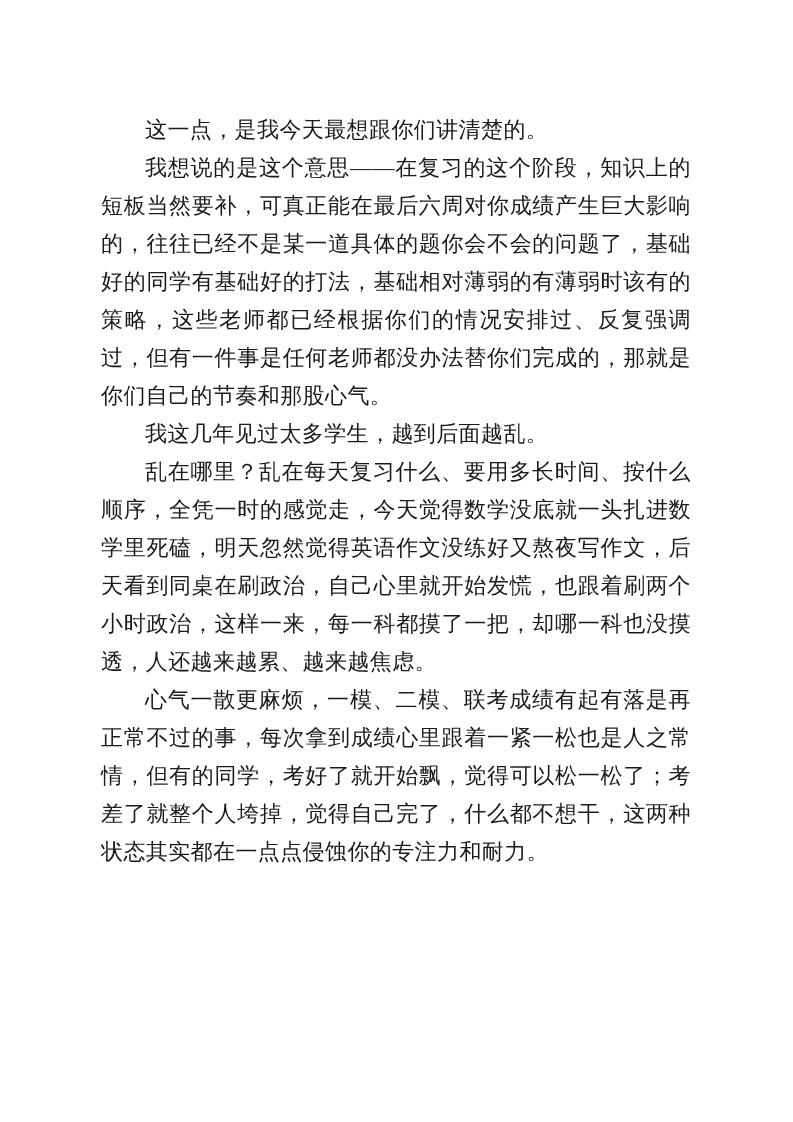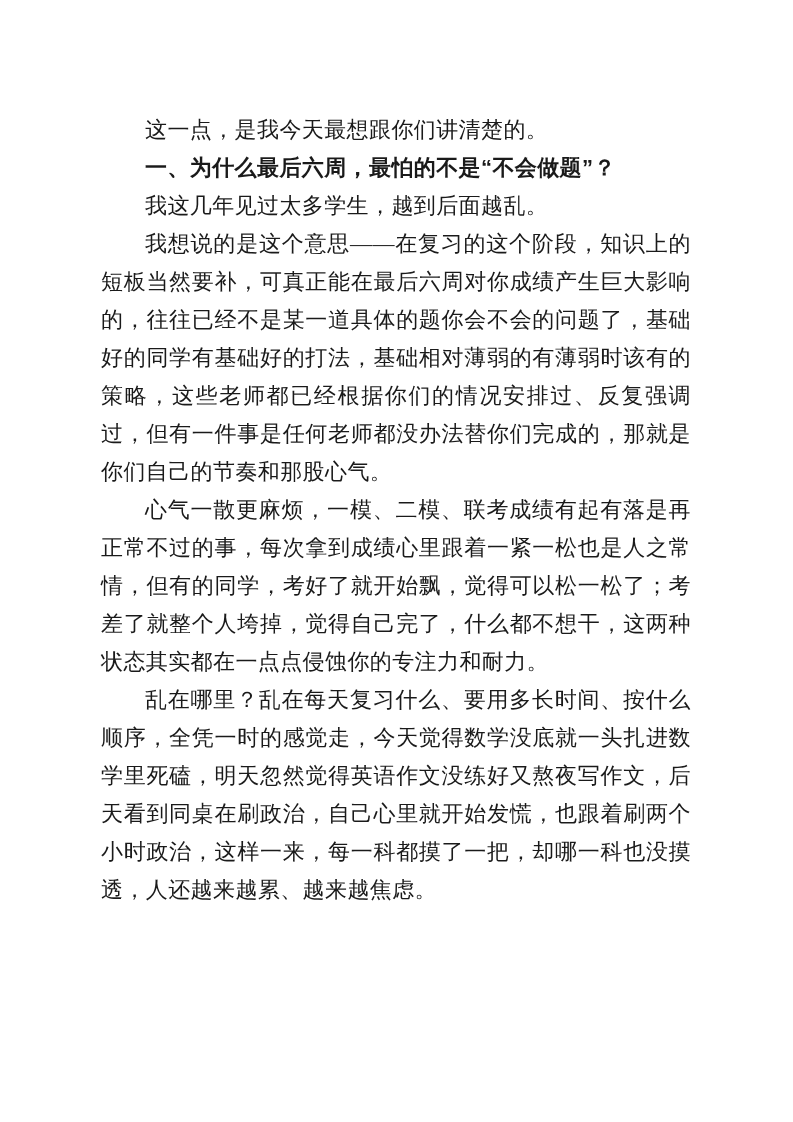--- a/index.html
+++ b/index.html
@@ -60,23 +60,22 @@
     color: #1a1a1a;
     padding: 0 12px;
   }
 </style>
 </head>
 <body>
 
 <div class="page">
   <div class="content">
     <p class="para">这一点，是我今天最想跟你们讲清楚的。</p>
-    <h2 class="heading">一、为什么最后六周，最怕的不是“不会做题”？</h2>
+    <p class="para">我想说的是这个意思——在复习的这个阶段，知识上的短板当然要补，可真正能在最后六周对你成绩产生巨大影响的，往往已经不是某一道具体的题你会不会的问题了，基础好的同学有基础好的打法，基础相对薄弱的有薄弱时该有的策略，这些老师都已经根据你们的情况安排过、反复强调过，但有一件事是任何老师都没办法替你们完成的，那就是你们自己的节奏和那股心气。</p>
     <p class="para">我这几年见过太多学生，越到后面越乱。</p>
-    <p class="para">我想说的是这个意思——在复习的这个阶段，知识上的短板当然要补，可真正能在最后六周对你成绩产生巨大影响的，往往已经不是某一道具体的题你会不会的问题了，基础好的同学有基础好的打法，基础相对薄弱的有薄弱时该有的策略，这些老师都已经根据你们的情况安排过、反复强调过，但有一件事是任何老师都没办法替你们完成的，那就是你们自己的节奏和那股心气。</p>
+    <p class="para">乱在哪里？乱在每天复习什么、要用多长时间、按什么顺序，全凭一时的感觉走，今天觉得数学没底就一头扎进数学里死磕，明天忽然觉得英语作文没练好又熬夜写作文，后天看到同桌在刷政治，自己心里就开始发慌，也跟着刷两个小时政治，这样一来，每一科都摸了一把，却哪一科也没摸透，人还越来越累、越来越焦虑。</p>
     <p class="para">心气一散更麻烦，一模、二模、联考成绩有起有落是再正常不过的事，每次拿到成绩心里跟着一紧一松也是人之常情，但有的同学，考好了就开始飘，觉得可以松一松了；考差了就整个人垮掉，觉得自己完了，什么都不想干，这两种状态其实都在一点点侵蚀你的专注力和耐力。</p>
-    <p class="para">乱在哪里？乱在每天复习什么、要用多长时间、按什么顺序，全凭一时的感觉走，今天觉得数学没底就一头扎进数学里死磕，明天忽然觉得英语作文没练好又熬夜写作文，后天看到同桌在刷政治，自己心里就开始发慌，也跟着刷两个小时政治，这样一来，每一科都摸了一把，却哪一科也没摸透，人还越来越累、越来越焦虑。</p>
   </div>
 
   <div class="footer">
     <span class="dash">—</span><span class="num">2</span><span class="dash">—</span>
   </div>
 </div>
 
 </body></html>

